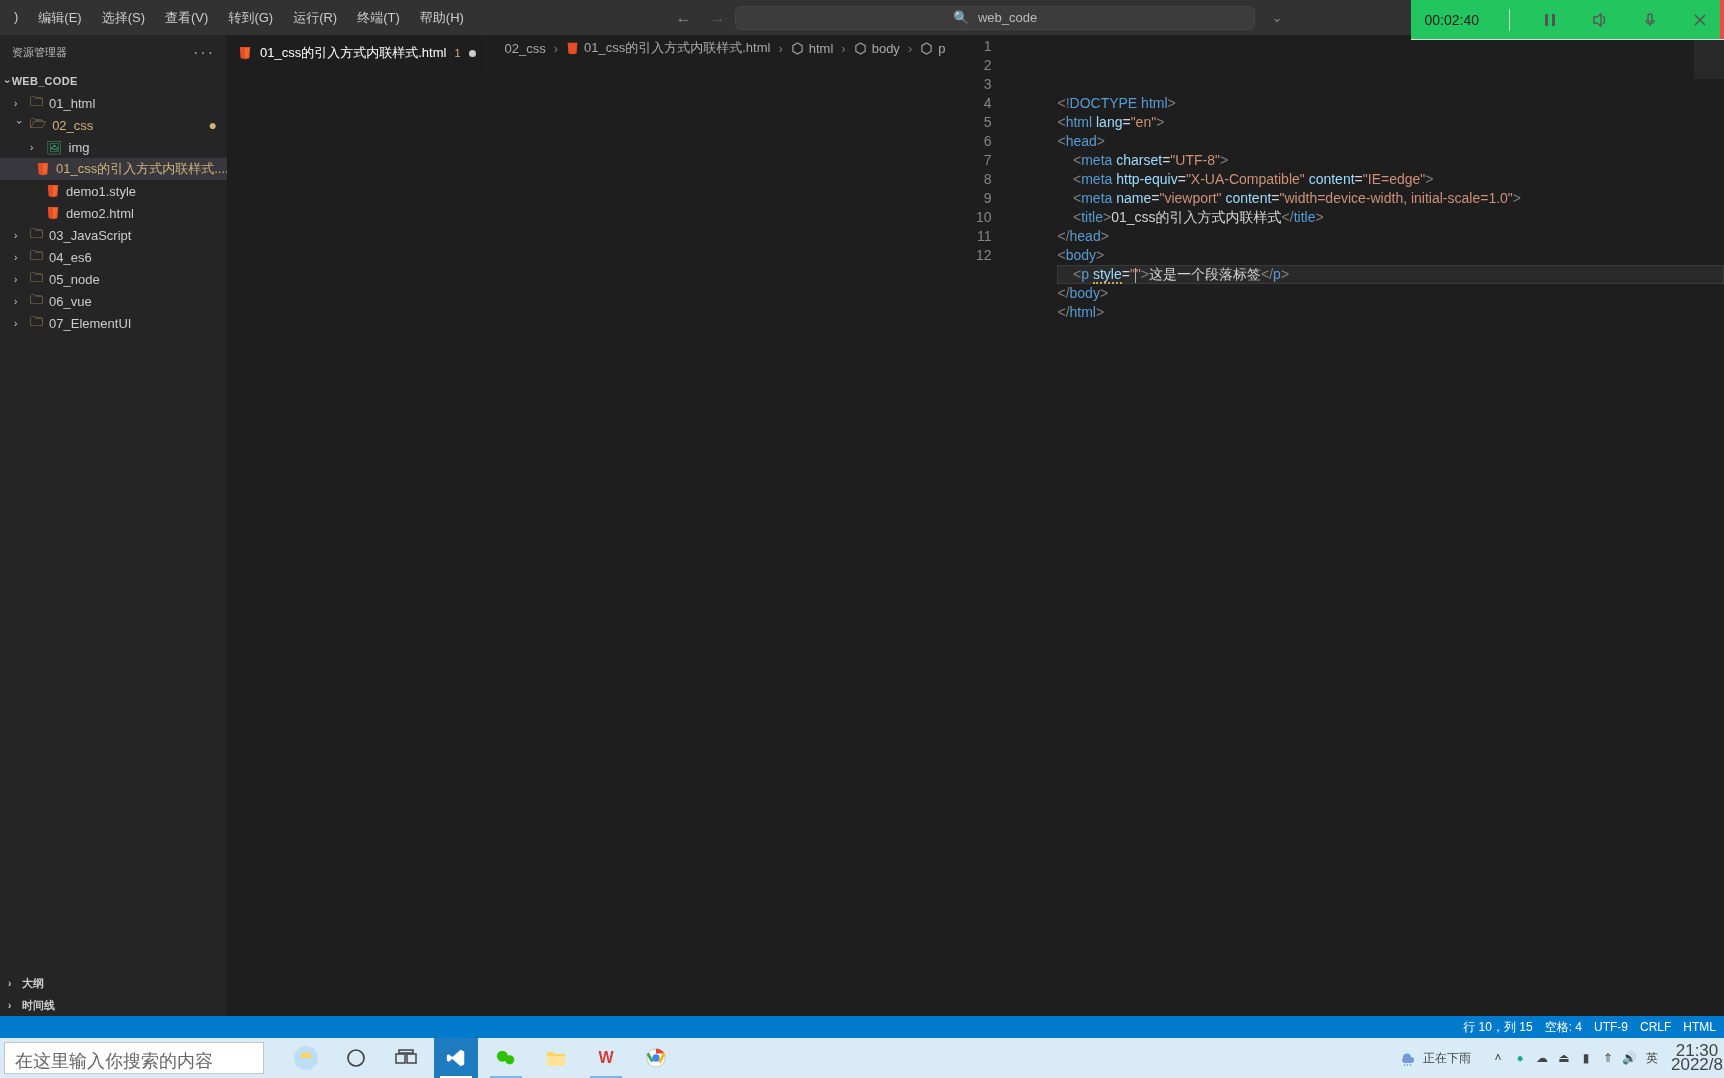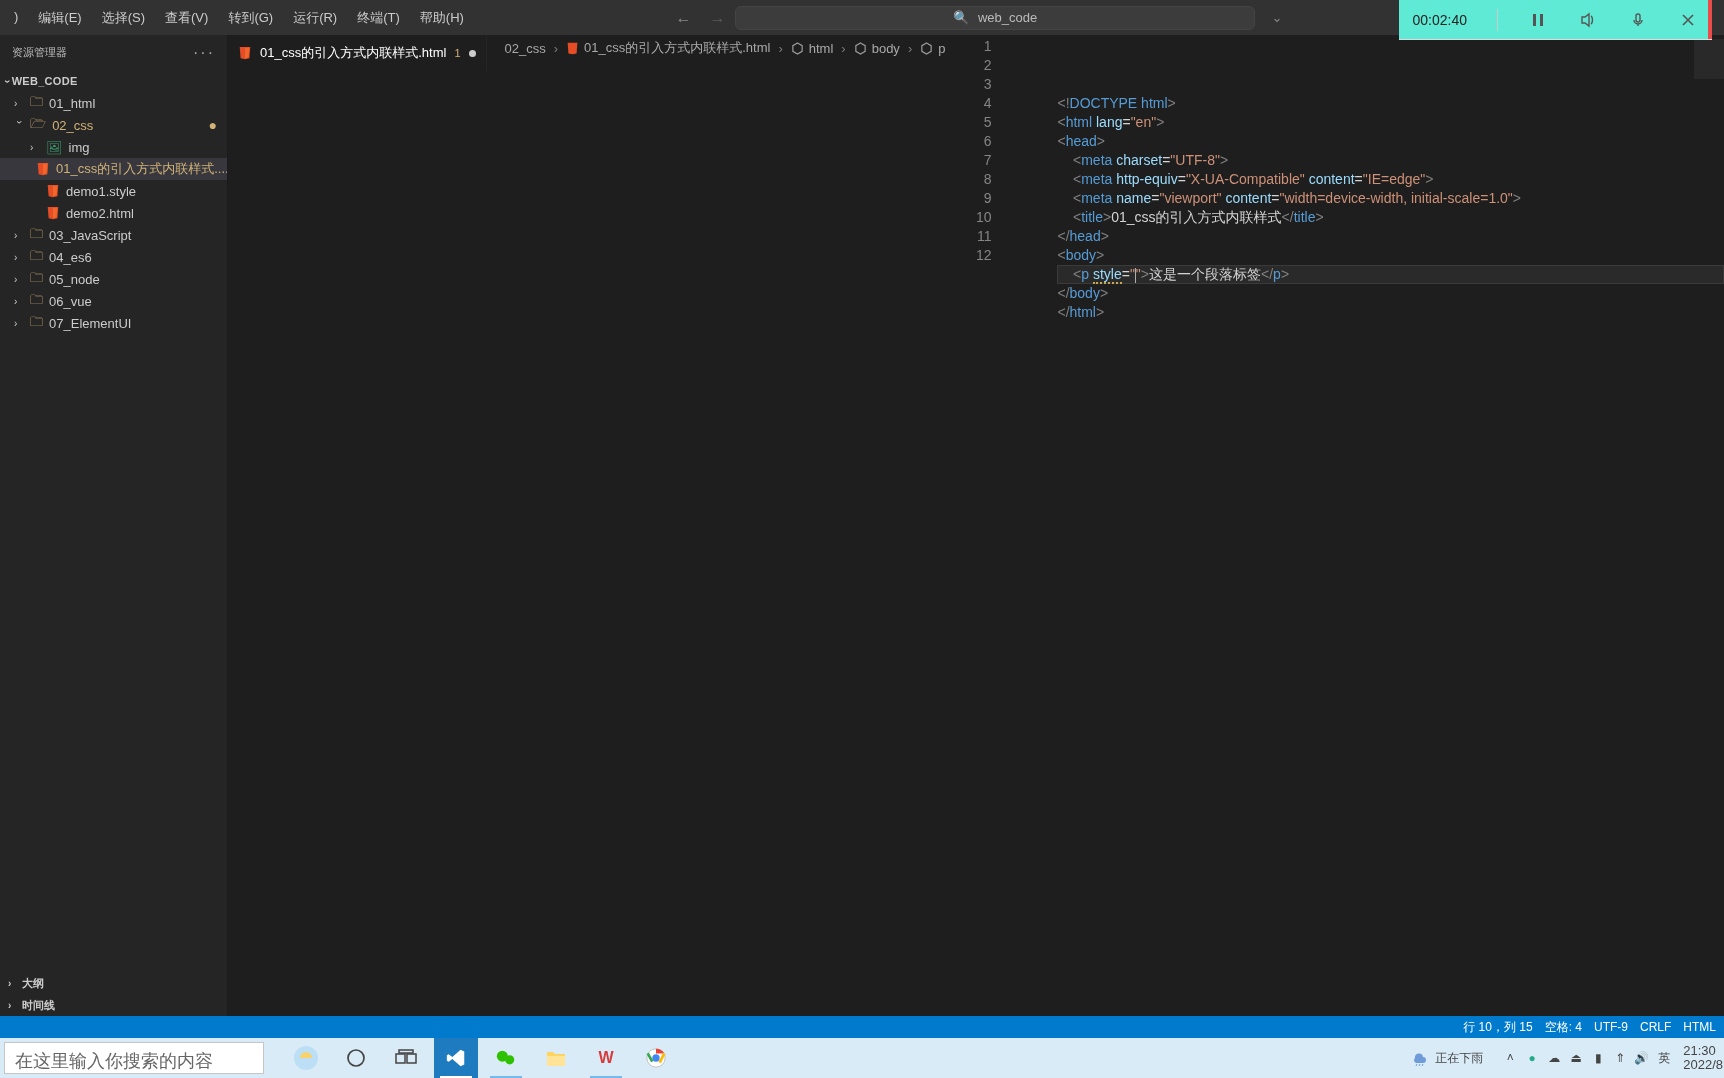--- a/index.html
+++ b/index.html
@@ -8,21 +8,21 @@
 
 .titlebar { height: 35px; background: #323233; display: flex; align-items: center; color: #cccccc; }
 .menu { display: flex; gap: 0; padding-left: 4px; }
 .menu-item { padding: 6px 10px; font-size: 13px; cursor: pointer; }
 .tb-center { flex: 1; display: flex; align-items: center; justify-content: center; gap: 10px; }
 .nav-arrows { display: flex; gap: 18px; color: #888; font-size: 16px; }
 .cmd-center { flex: 0 0 520px; background: #3c3c3c; border: 1px solid #444; border-radius: 6px; height: 24px; display: flex; align-items: center; justify-content: center; gap: 8px; color: #bbb; font-size: 13px; }
 .cmd-center .search-ic { font-size: 13px; }
 
 
-.recorder { position: absolute; top: 0; right: 12px; height: 40px; background: #5eead4; display: flex; align-items: center; gap: 30px; padding: 0 14px; border-bottom: 1px solid #ddd; z-index: 50; }
+.recorder { position: absolute; top: 0; right: 0; height: 40px; background: #22c55e; display: flex; align-items: center; gap: 30px; padding: 0 14px; border-bottom: 1px solid #ddd; z-index: 50; }
 .recorder .timer { color: #222; font-size: 14px; font-weight: 500; }
 .recorder .divider { width: 1px; height: 22px; background: #ccc; }
 .recorder .ic { width: 20px; height: 20px; color: #444; display: flex; align-items: center; justify-content: center; }
 .recorder .stop-red { width: 4px; background: #ec4b4b; height: 100%; position: absolute; right: 0; top: 0; }
 
 
 .layout { display: flex; height: calc(100% - 35px - 22px - 40px); }
 .sidebar { width: 228px; background: #252526; border-right: 1px solid #1b1b1b; display: flex; flex-direction: column; }
 .side-header { height: 35px; display: flex; align-items: center; justify-content: space-between; padding: 0 12px; color: #bbbbbb; font-size: 11px; }
 .side-header .dots { letter-spacing: 2px; font-size: 16px; color: #aaa; cursor: pointer; }
@@ -85,21 +85,21 @@
 .winbar { height: 40px; background: #d9ebf7; display: flex; align-items: center; position: relative; }
 .winbar .search-box { width: 260px; height: 32px; margin: 4px 0 4px 4px; background: #fff; border: 1px solid #c5c5c5; display: flex; align-items: flex-end; padding: 0 10px; color: #666; font-size: 18px; }
 .winbar .tb-icons { display: flex; align-items: center; gap: 6px; margin-left: 20px; }
 .winbar .tb-btn { width: 44px; height: 40px; display: flex; align-items: center; justify-content: center; cursor: pointer; position: relative; }
 .winbar .tb-btn.active::after { content: ""; position: absolute; bottom: 0; left: 6px; right: 6px; height: 2px; background: #76b9ed; }
 .winbar .tb-btn.vscode.active::after { background: #fff; }
 .winbar .tb-btn.vscode { background: #1e7bbf; }
 .winbar .tray { margin-left: auto; display: flex; align-items: center; gap: 4px; color: #444; font-size: 12px; padding-right: 1px; }
 .winbar .tray .weather { display: flex; align-items: center; gap: 6px; margin-right: 14px; }
 .winbar .tray .tray-ic { width: 18px; text-align: center; }
-.winbar .tray .clock { display: flex; flex-direction: column; line-height: 14px; font-size: 13px; text-align: left; margin-left: 6px; }
+.winbar .tray .clock { display: flex; flex-direction: column; line-height: 14px; font-size: 17px; text-align: center; margin-left: 6px; }
 
 svg { display: block; }
 </style>
 </head>
 <body>
 
 <div class="titlebar">
   <div class="menu" id="menu">
       <span class="menu-item">)</span>
       <span class="menu-item">编辑(E)</span>

